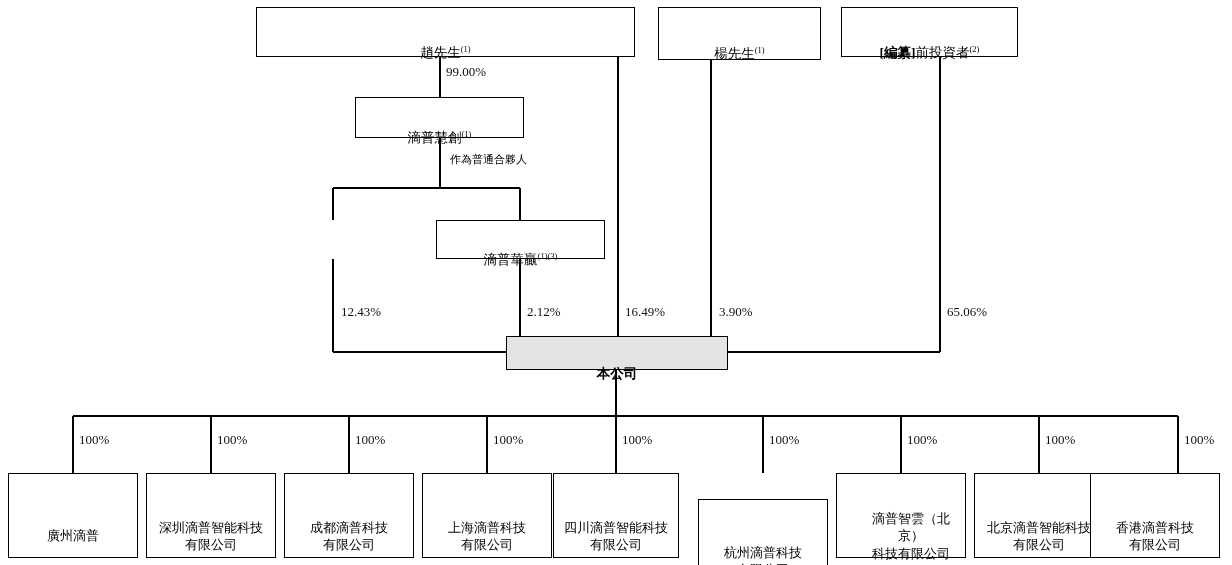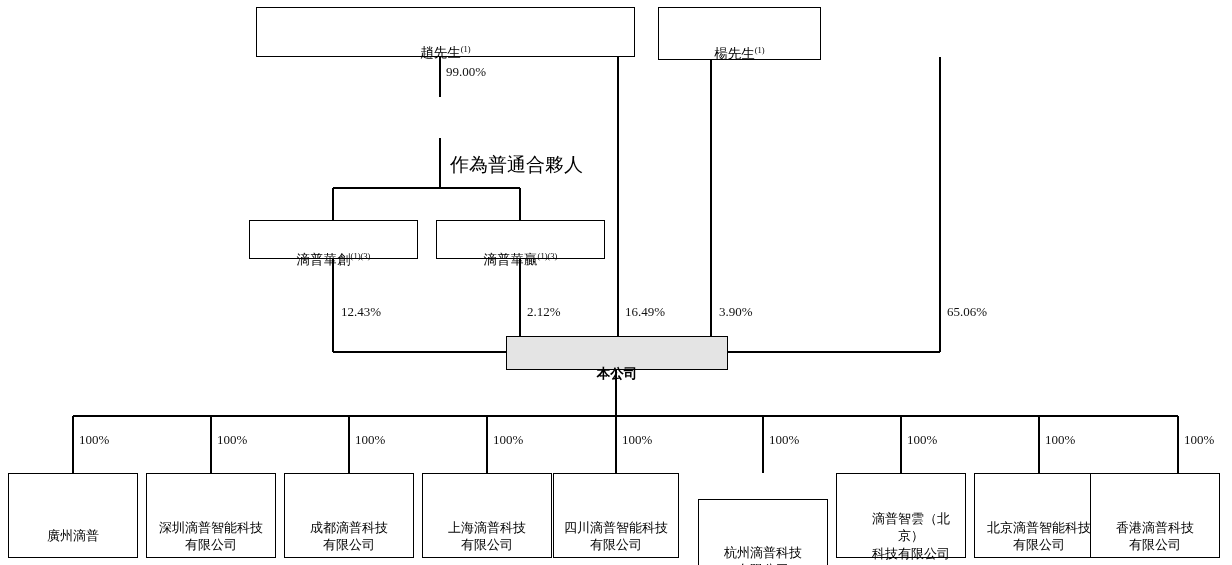--- a/index.html
+++ b/index.html
@@ -66,21 +66,21 @@
   .edge-label {
     position: absolute;
     font-size: 13px;
     font-family: "Liberation Serif", "DejaVu Serif", serif;
     white-space: nowrap;
     z-index: 3;
     color: #111111;
   }
   .note-label {
     position: absolute;
-    font-size: 19px;
+    font-size: 11px;
     white-space: nowrap;
     z-index: 3;
     font-family: Liberation Serif, serif;
   }
   .sup {
     font-size: 8.5px;
     vertical-align: super;
     line-height: 0;
   }
   .bracket-bold {
@@ -130,25 +130,28 @@
   </svg>
 
   <div class="node-box lvl-top" style="left:256px; top:7px; width:379px; height:50px;">
     <span class="node-label"><span>趙先生</span><span class="sup">(1)</span></span>
   </div>
 
   <div class="node-box lvl-top" style="left:658px; top:7px; width:163px; height:53px;">
     <span class="node-label"><span>楊先生</span><span class="sup">(1)</span></span>
   </div>
 
-
-
-  <div class="node-box lvl-part" style="left:249px; top:220px; width:169px; height:39px;">
-    <span class="node-label"><span>滴普華創</span><span class="sup">(1)(3)</span></span>
-  </div>
+  <div class="node-box lvl-top" style="left:841px; top:7px; width:177px; height:50px;">
+    <span class="node-label"><span class="bracket-bold">[編纂]</span><span>前投資者</span><span class="sup">(2)</span></span>
+  </div>
+
+  <div class="node-box lvl-mid" style="left:355px; top:97px; width:169px; height:41px;">
+    <span class="node-label"><span>滴普慧創</span><span class="sup">(1)</span></span>
+  </div>
+
 
   <div class="node-box lvl-part" style="left:436px; top:220px; width:169px; height:39px;">
     <span class="node-label"><span>滴普華贏</span><span class="sup">(1)(3)</span></span>
   </div>
 
   <div class="node-box node-company" style="left:506px; top:336px; width:222px; height:34px;">
     <span class="node-label">本公司</span>
   </div>
 
   <div class="edge-label" style="left:446px; top:64px;">99.00%</div>

